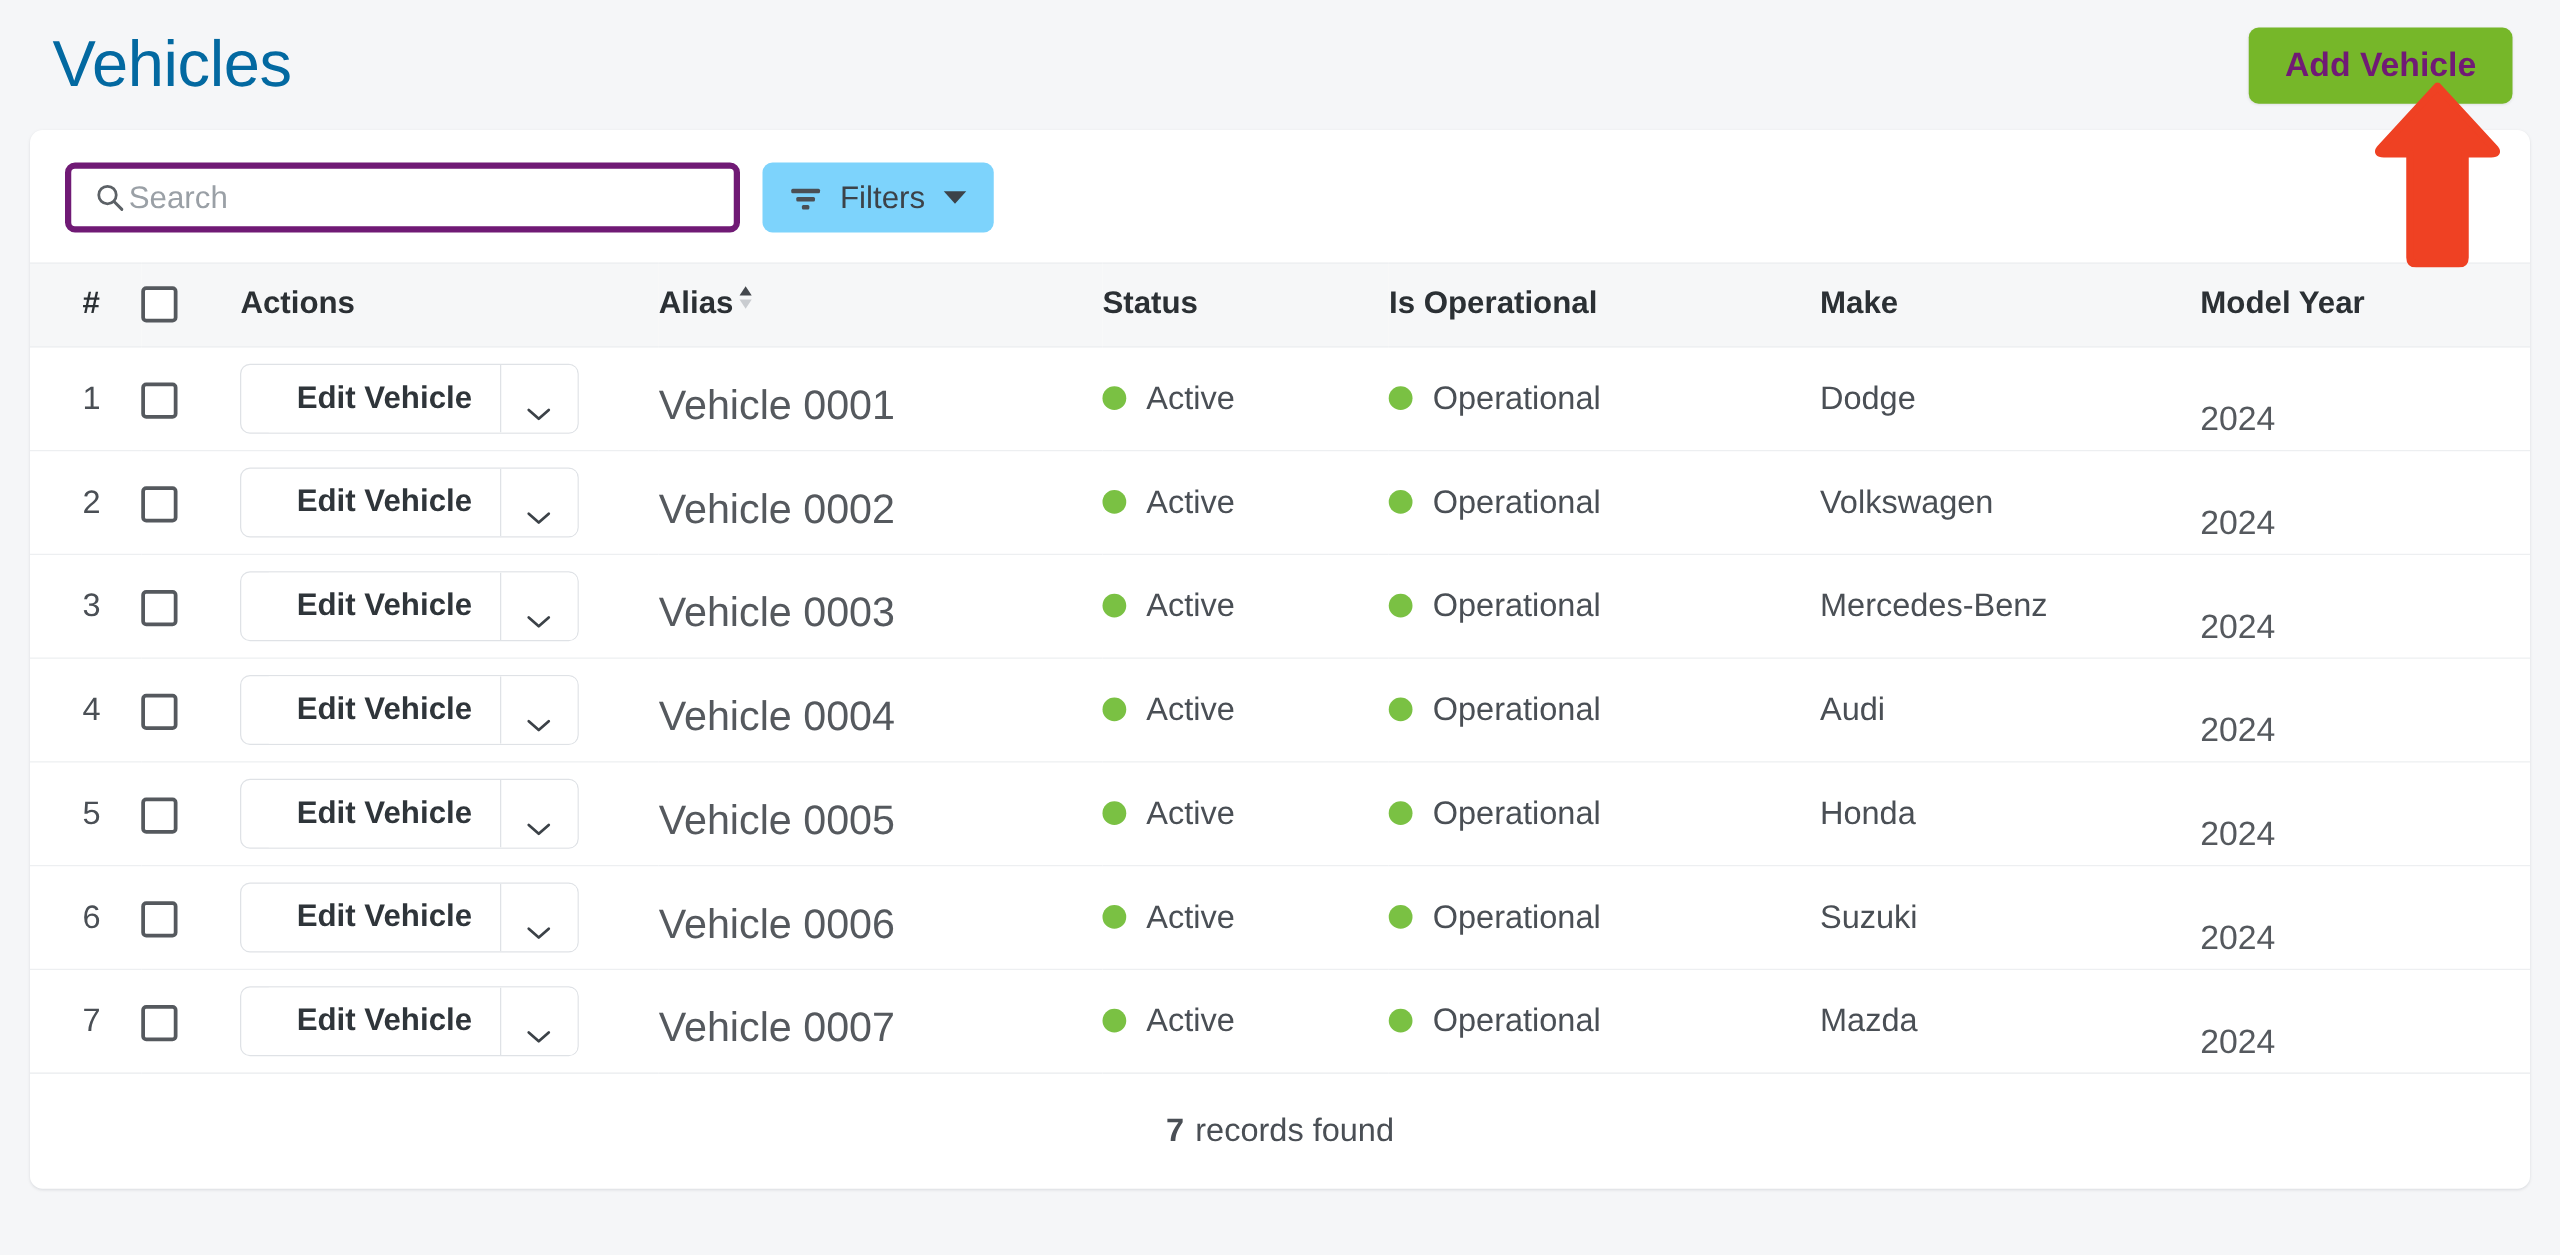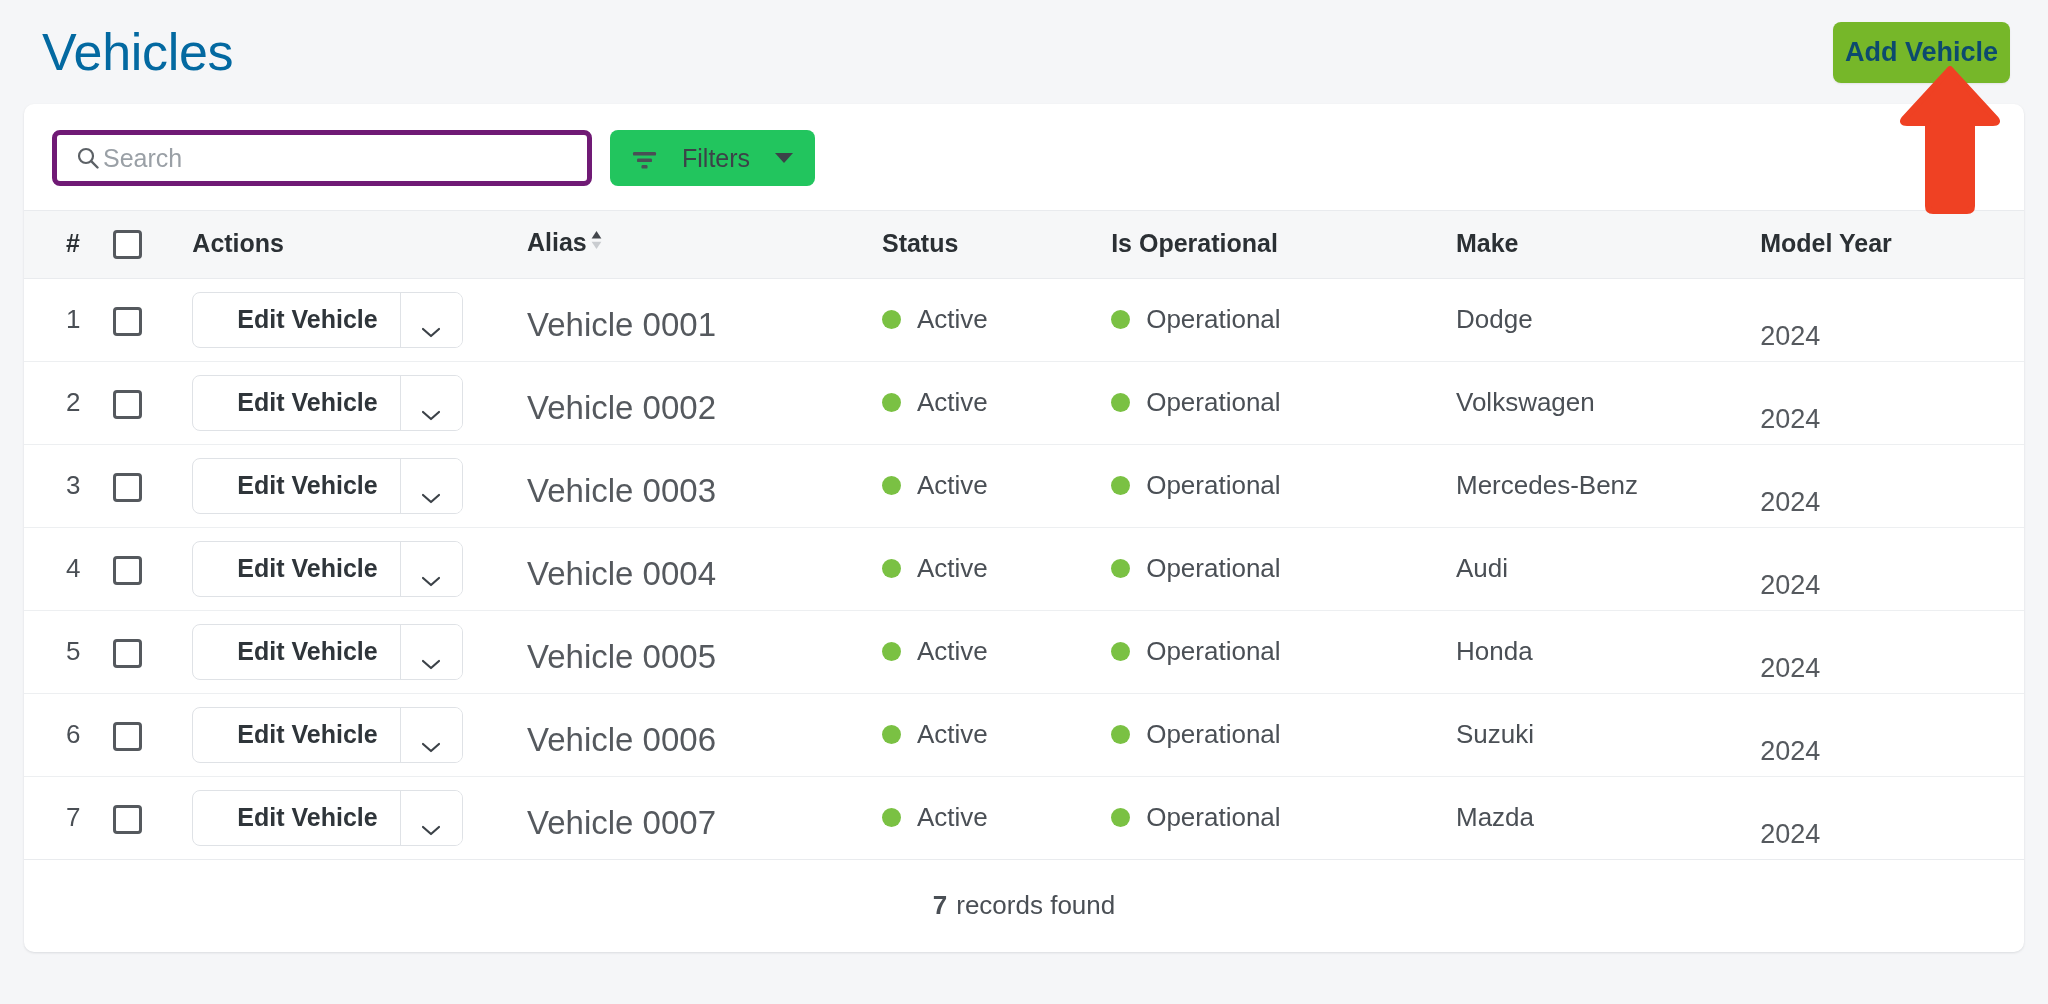--- a/index.html
+++ b/index.html
@@ -30,26 +30,26 @@
   .page-title {
     font-size: 52px;
     font-weight: 300;
     color: #0369a1;
     letter-spacing: -0.3px;
     line-height: 1;
     margin: 0;
   }
   .add-btn {
     background: #76b729;
-    color: #0c4a6e;
+    color: #701a75;
     font-size: 27px;
     font-weight: bold;
     border: none;
     border-radius: 8px;
-    padding: 17px 12px;
+    padding: 17px 29px;
     cursor: pointer;
     line-height: 1;
     box-shadow: 0 1px 2px rgba(0,0,0,0.08);
     font-family: "Liberation Sans", sans-serif;
   }
 
   
   .arrow-annot {
     position: absolute;
     left: 1900px;
@@ -103,22 +103,22 @@
     color: #2d3338;
     background: transparent;
     font-family: "Liberation Sans", sans-serif;
   }
   .search-input::placeholder { color: #9aa0a6; }
 
   .filters-btn {
     height: 56px;
     display: inline-flex;
     align-items: center;
-    gap: 25px;
-    background: #22c55e;
+    gap: 15px;
+    background: #7dd3fc;
     border: none;
     border-radius: 8px;
     padding: 0 22px;
     font-size: 25px;
     color: #3c4248;
     cursor: pointer;
     font-family: "Liberation Sans", sans-serif;
     font-weight: 400;
   }
   .filter-icon { width: 25px; height: 22px; display:block; }

